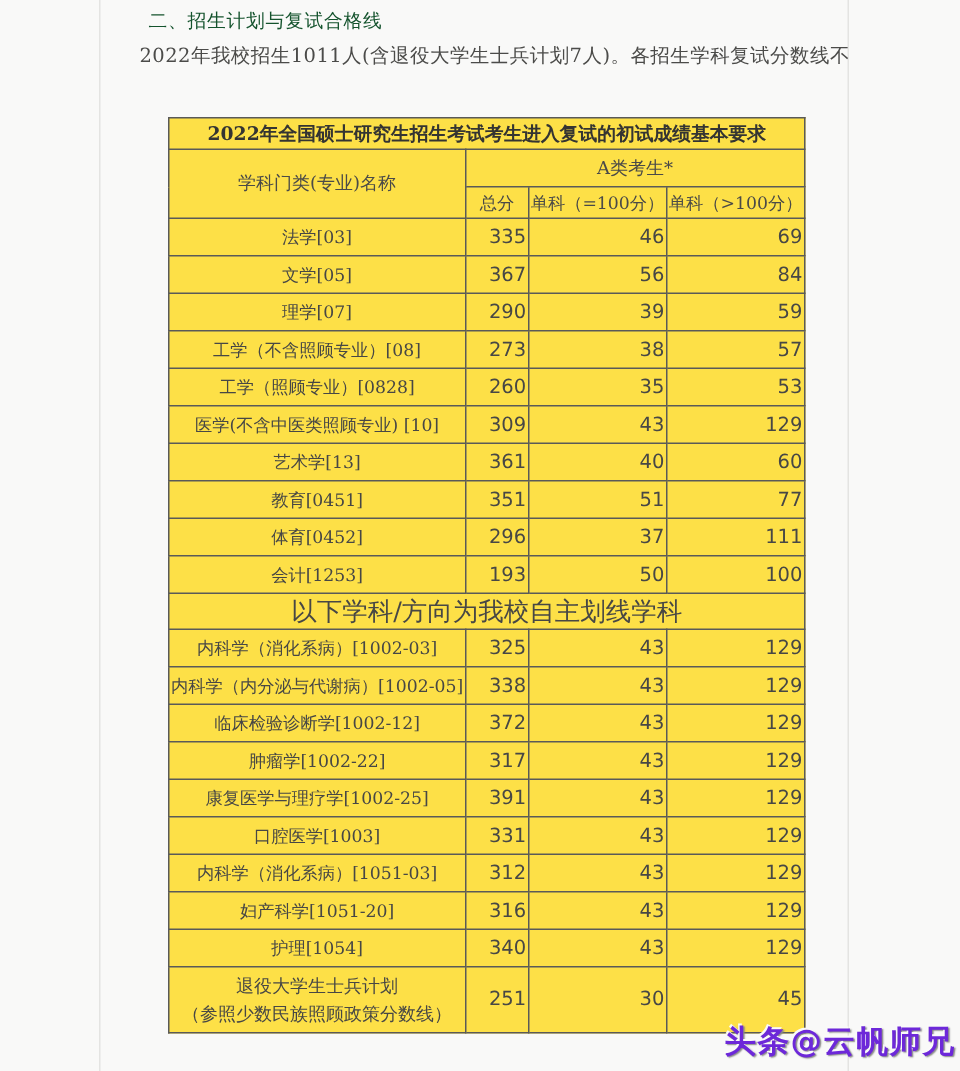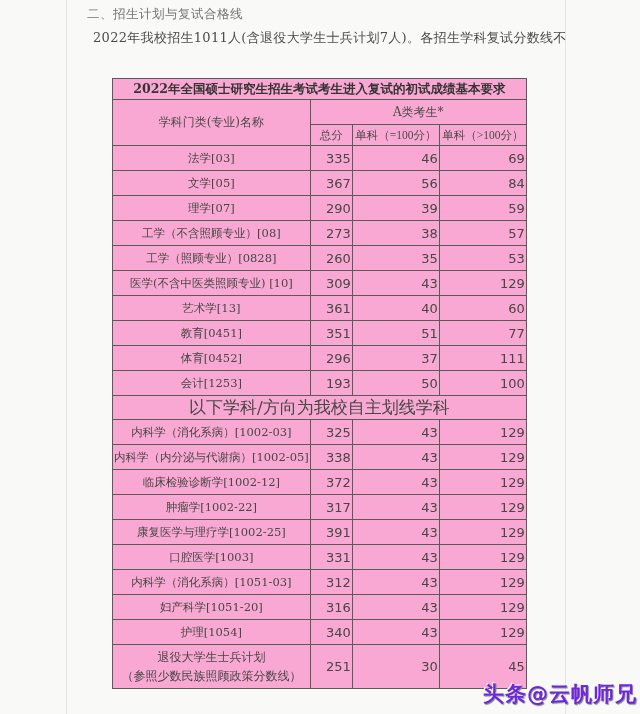--- a/index.html
+++ b/index.html
@@ -8,44 +8,44 @@
     background:#f7f7f6;
     font-family:"DejaVu Serif","Liberation Serif",serif;
     overflow:hidden;
   }
   .canvas { position:relative; width:640px; height:714px; overflow:hidden; background:#f9f9f8; }
   .page-edge { position:absolute; top:0; bottom:0; width:1px; background:#e4e4e2; }
   .page-edge.left  { left:66px; }
   .page-edge.right { left:565px; }
 
   .heading {
-    position:absolute; left:87px; top:6px;
-    font-size:12.5px; color:#737373; letter-spacing:0.5px; white-space:nowrap;
+    position:absolute; left:99px; top:6px;
+    font-size:12.5px; color:#14532d; letter-spacing:0.5px; white-space:nowrap;
   }
   .para {
     position:absolute; left:65px; top:28px; width:495px;
     font-size:13px; line-height:20px; color:#4b4b49; letter-spacing:0.3px;
   }
   .para .l1 { text-indent:28px; white-space:nowrap; }
   .para .l2 { white-space:nowrap; }
 
   table.doc-table {
     position:absolute; left:112px; top:78px;
     border-collapse:collapse; table-layout:fixed;
-    background:#f9a8d4;
+    background:#fde047;
     font-size:12.5px; color:#474745;
   }
   .doc-table td {
     border:1px solid #5a5a58;
     text-align:center; vertical-align:middle;
     padding:0 1px; overflow:hidden; white-space:nowrap;
   }
   .doc-table tr.title-row td { height:21px; font-weight:bold; font-size:12.5px; color:#343432; }
   .doc-table tr.head1 td { height:25px; font-size:12px; color:#4a4a48; }
-  .doc-table tr.head2 td { height:21px; font-size:11.5px; color:#4a4a48;font-family:Liberation Serif, serif; }
+  .doc-table tr.head2 td { height:21px; font-size:11.5px; color:#4a4a48; }
   .doc-table td.name-head { font-size:12px; }
   .doc-table tr.data td { height:25px; }
   .doc-table td.name { font-size:11.5px; }
   .doc-table td.num { font-family:"DejaVu Sans","Liberation Sans",sans-serif; font-size:13px;text-align:right; }
   .doc-table tr.section-row td { height:22px; font-size:17px; }
   .doc-table tr.last-row td { height:44px; }
   .doc-table tr.last-row td.name { line-height:19px; white-space:normal; font-size:12px; }
 
   .watermark {
     position:absolute; left:483px; top:680px;

